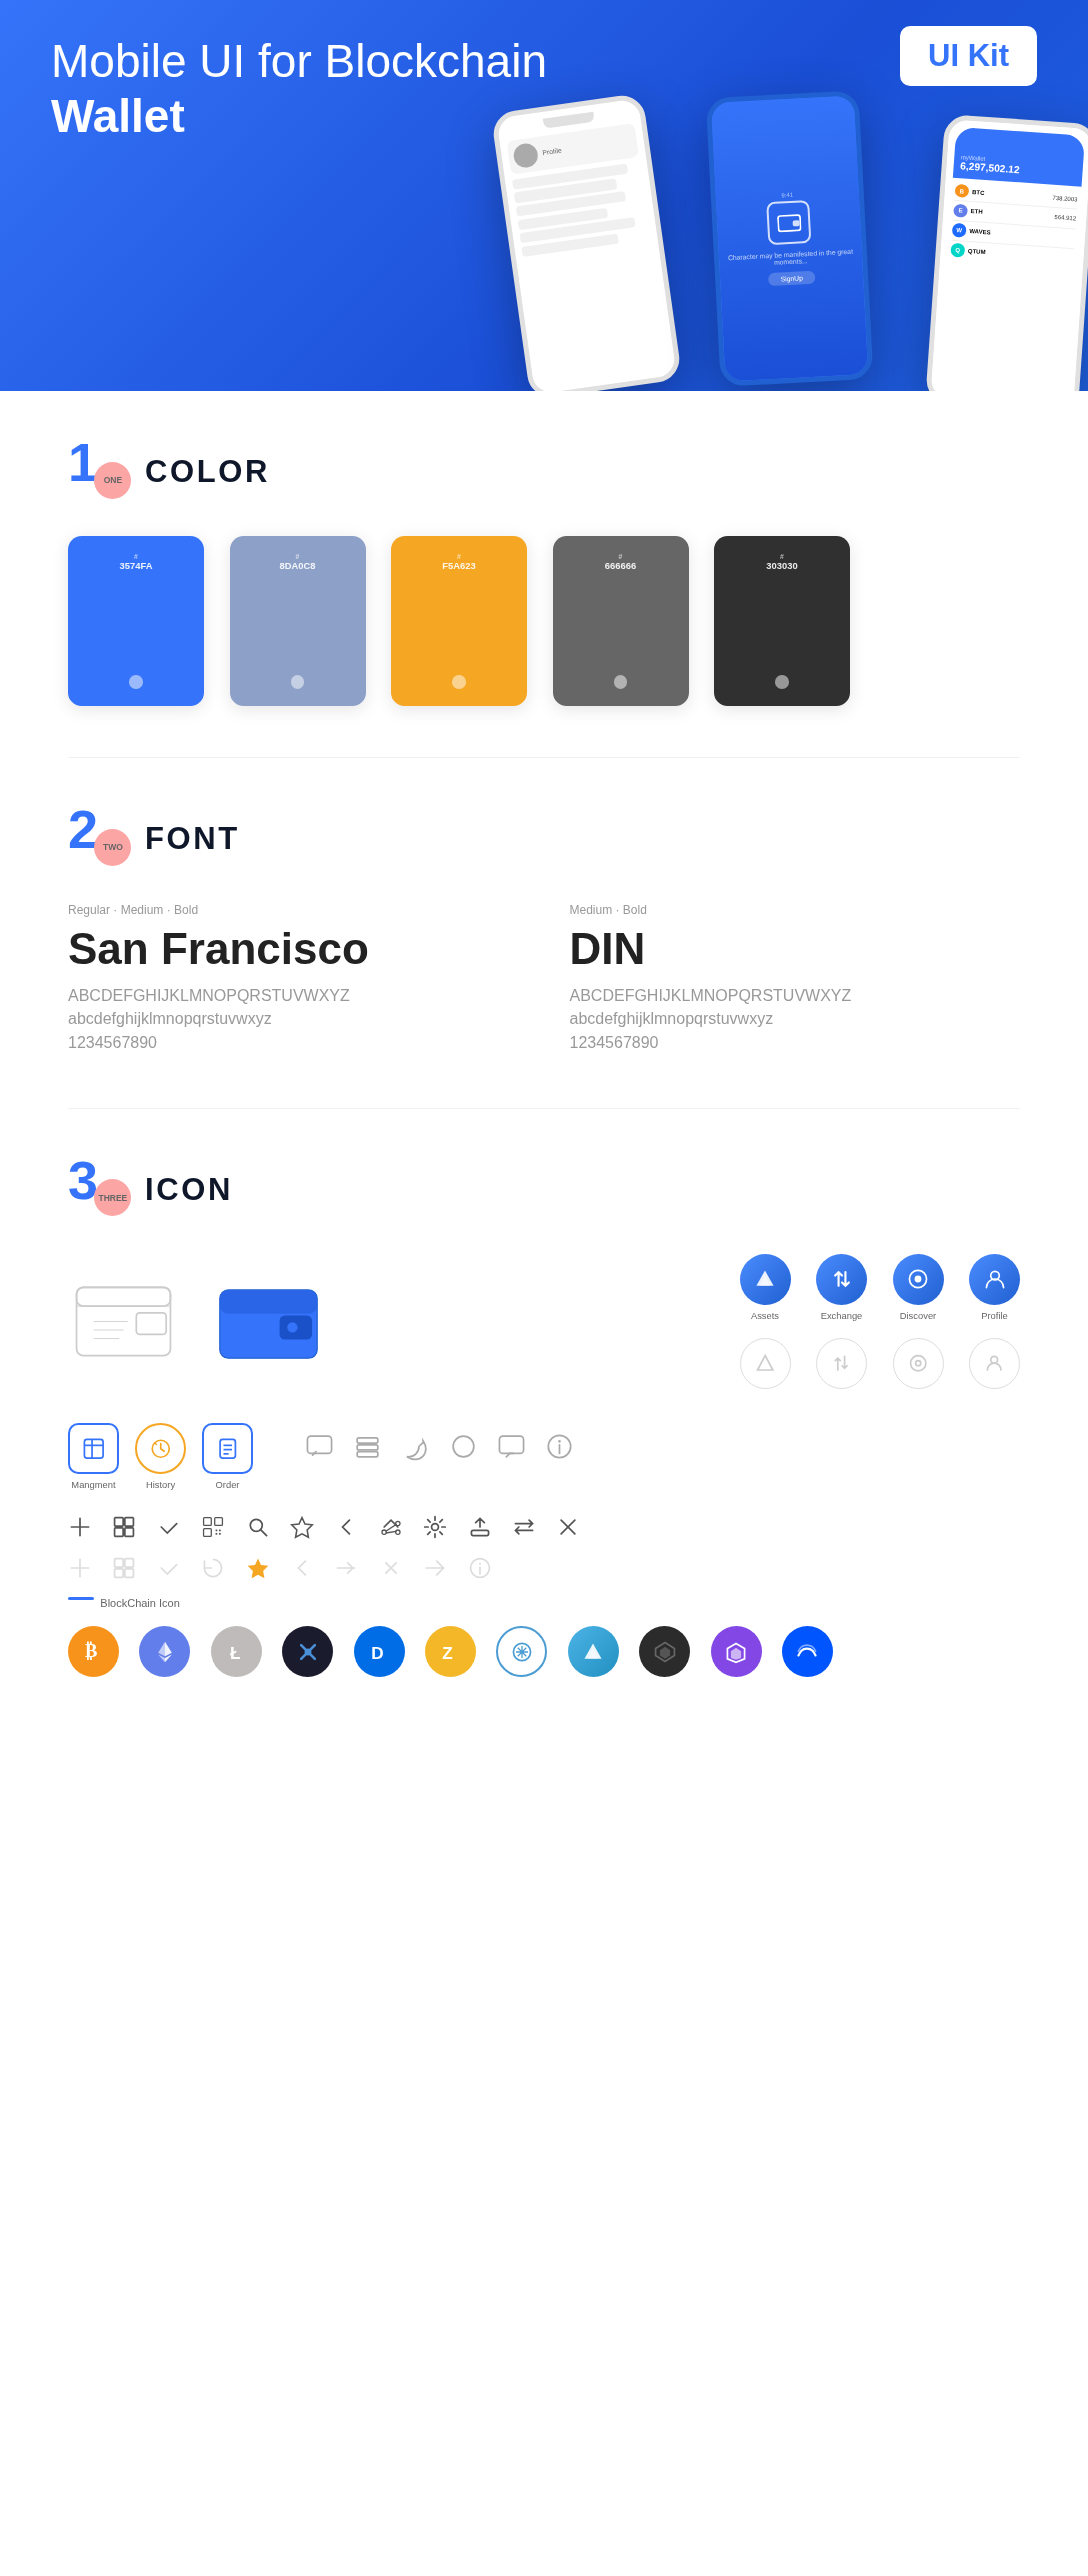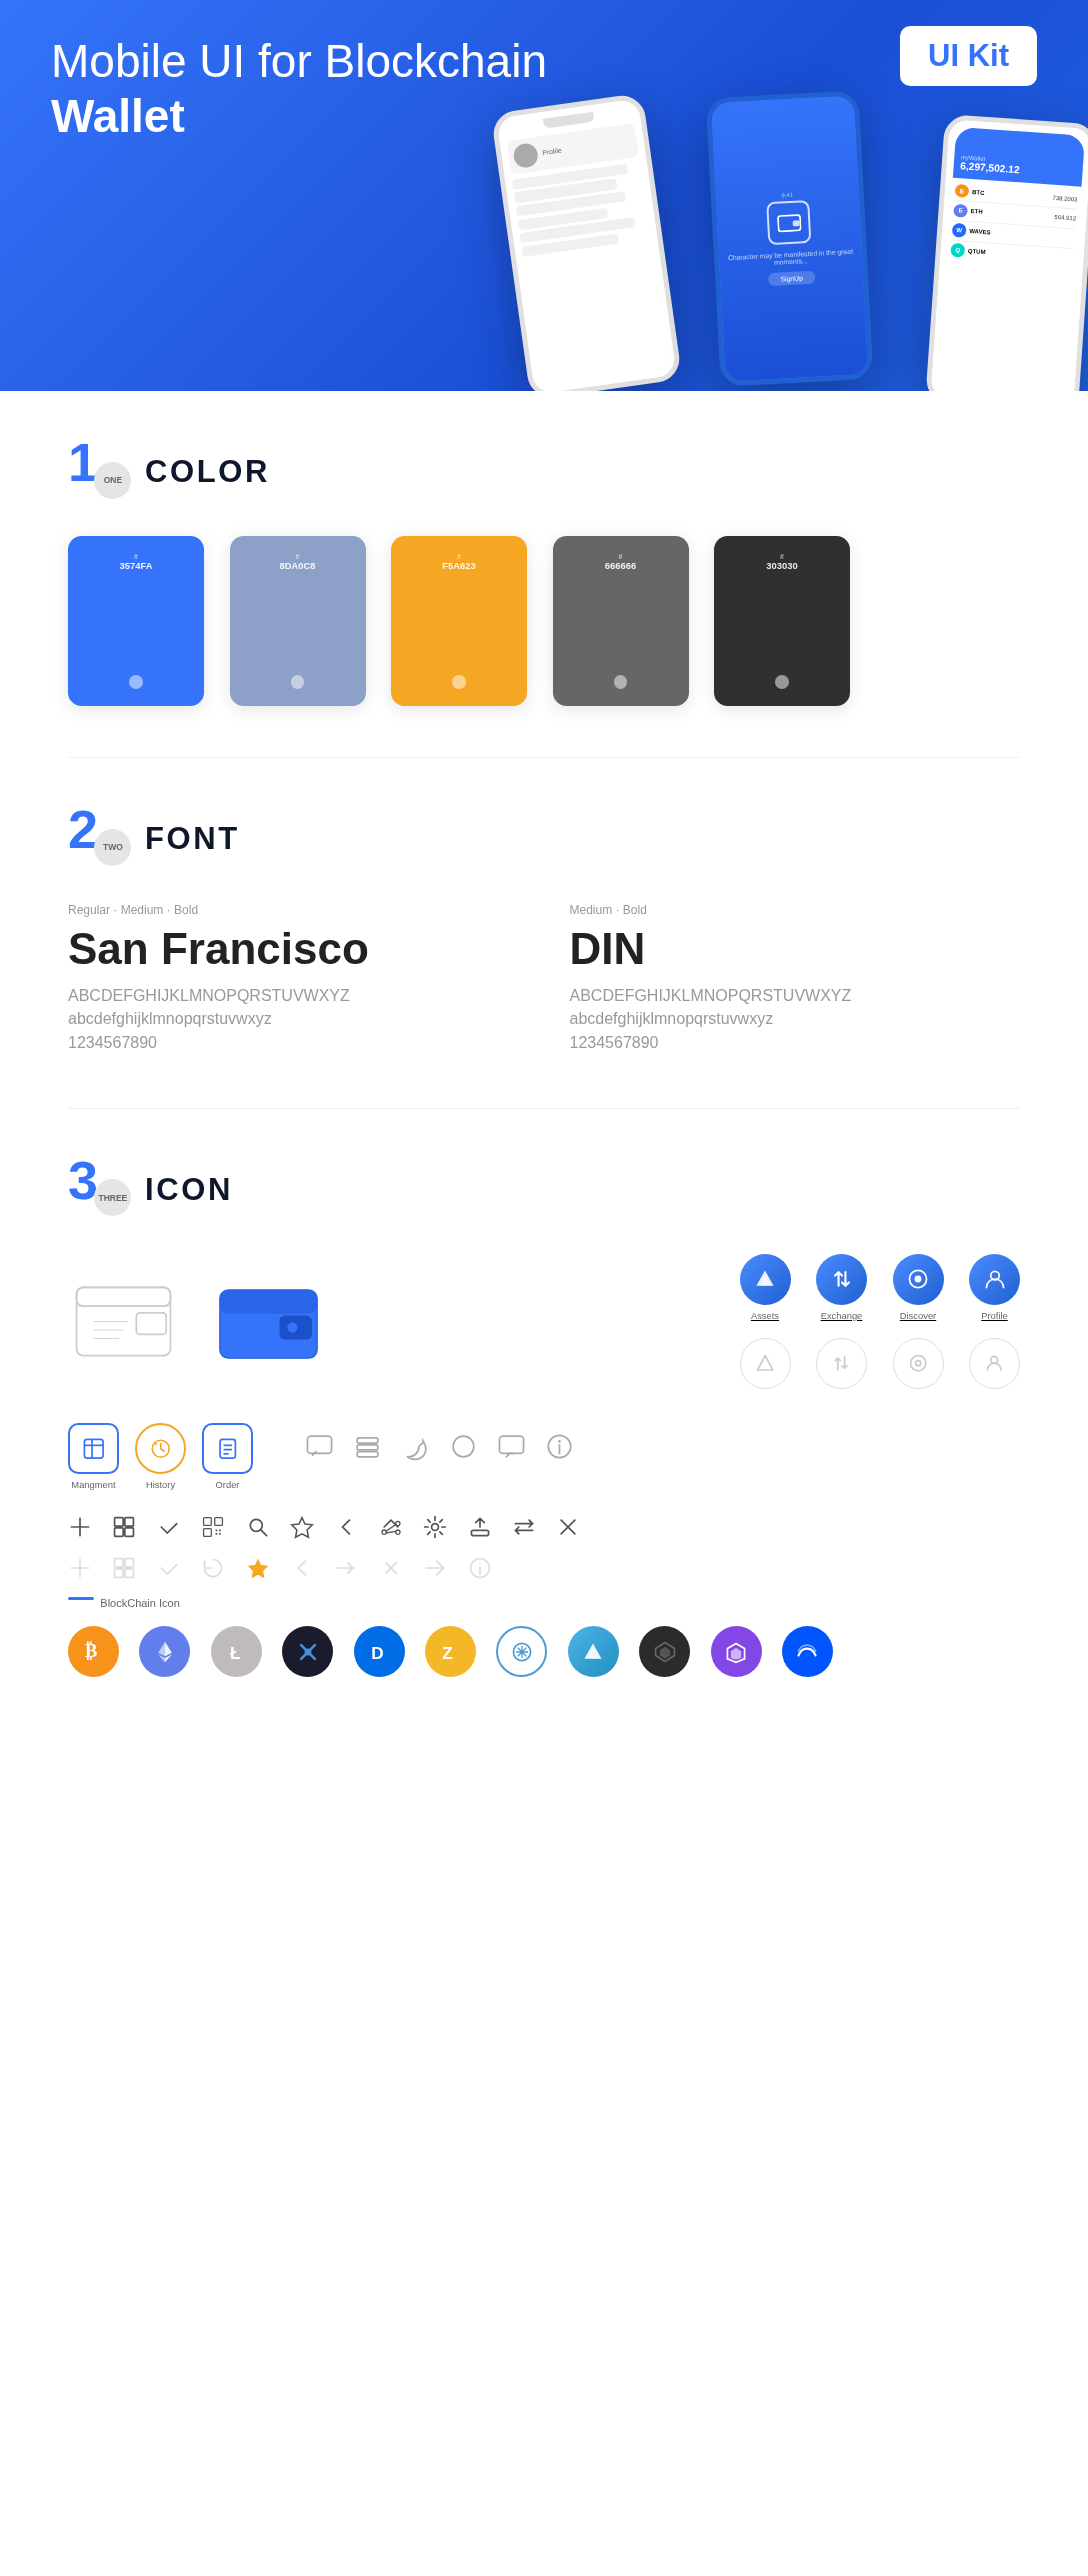--- a/index.html
+++ b/index.html
@@ -144,21 +144,21 @@
       color: #3574FA;
       line-height: 1;
       position: absolute;
       top: -6.8px;
       left: 0;
     }
     .section-number .num-label {
       position: absolute;
       bottom: 3.4px;
       right: -3.4px;
-      background: #e5e5e5;
+      background: #fca5a5;
       border-radius: 50%;
       width: 37px;
       height: 37px;
       display: flex;
       align-items: center;
       justify-content: center;
       font-size: 8.5px;
       font-weight: 600;
       color: #666;
       text-transform: uppercase;
@@ -416,21 +416,21 @@
 
 <div class="section">
   <div class="section-number-wrapper">
     <div class="section-number">
       <span class="num-big">3</span>
       <span class="num-label">THREE</span>
     </div>
     <h2 class="section-title">ICON</h2>
   </div>
 
-  <div style="display:flex;align-items:center;gap:34px;margin-bottom:34px;text-decoration:underline;">
+  <div style="display:flex;align-items:center;gap:34px;margin-bottom:34px;">
 
     <div>
       <svg width="111" height="111" viewBox="0 0 130 130" fill="none">
         <rect x="10" y="25" width="110" height="80" rx="8" stroke="#ccc" stroke-width="2" fill="none"></rect>
         <rect x="10" y="25" width="110" height="22" rx="8" stroke="#ccc" stroke-width="2" fill="none"></rect>
         <rect x="80" y="55" width="35" height="25" rx="4" stroke="#ccc" stroke-width="2" fill="none"></rect>
         <line x1="10" y1="47" x2="120" y2="47" stroke="#ccc" stroke-width="1"></line>
         <line x1="30" y1="65" x2="70" y2="65" stroke="#ccc" stroke-width="1"></line>
         <line x1="30" y1="75" x2="65" y2="75" stroke="#ccc" stroke-width="1"></line>
         <line x1="30" y1="85" x2="60" y2="85" stroke="#ccc" stroke-width="1"></line>

